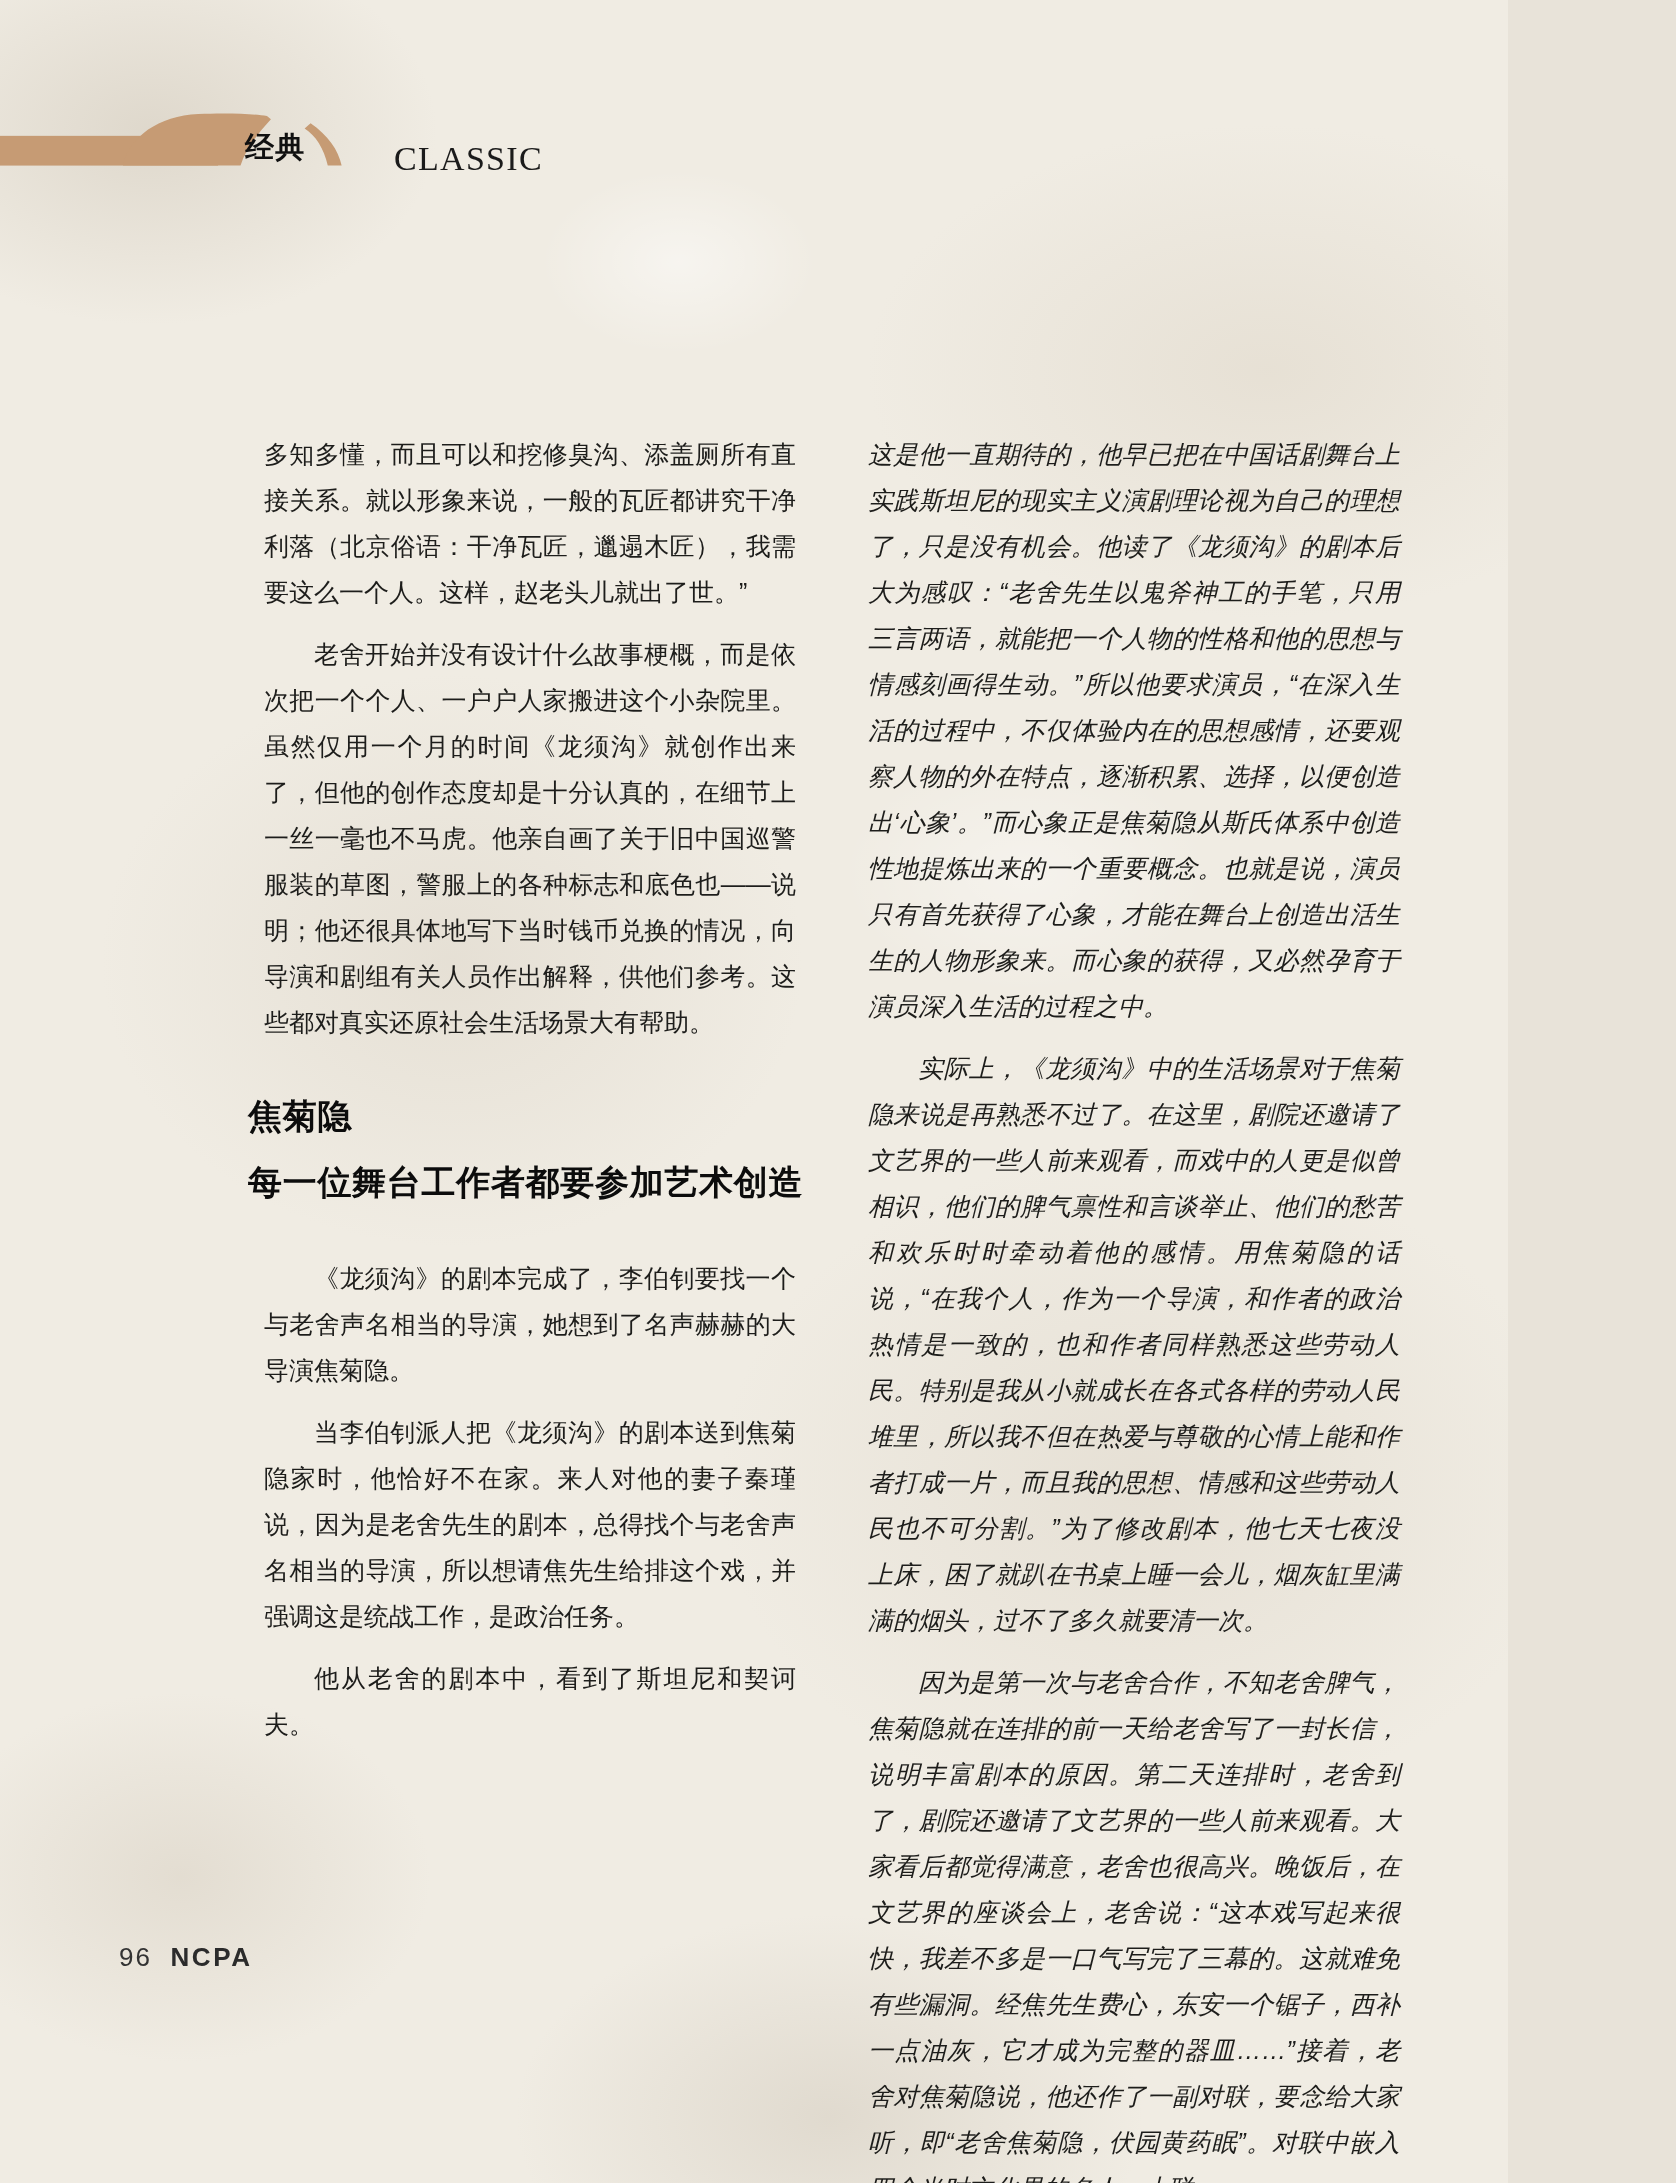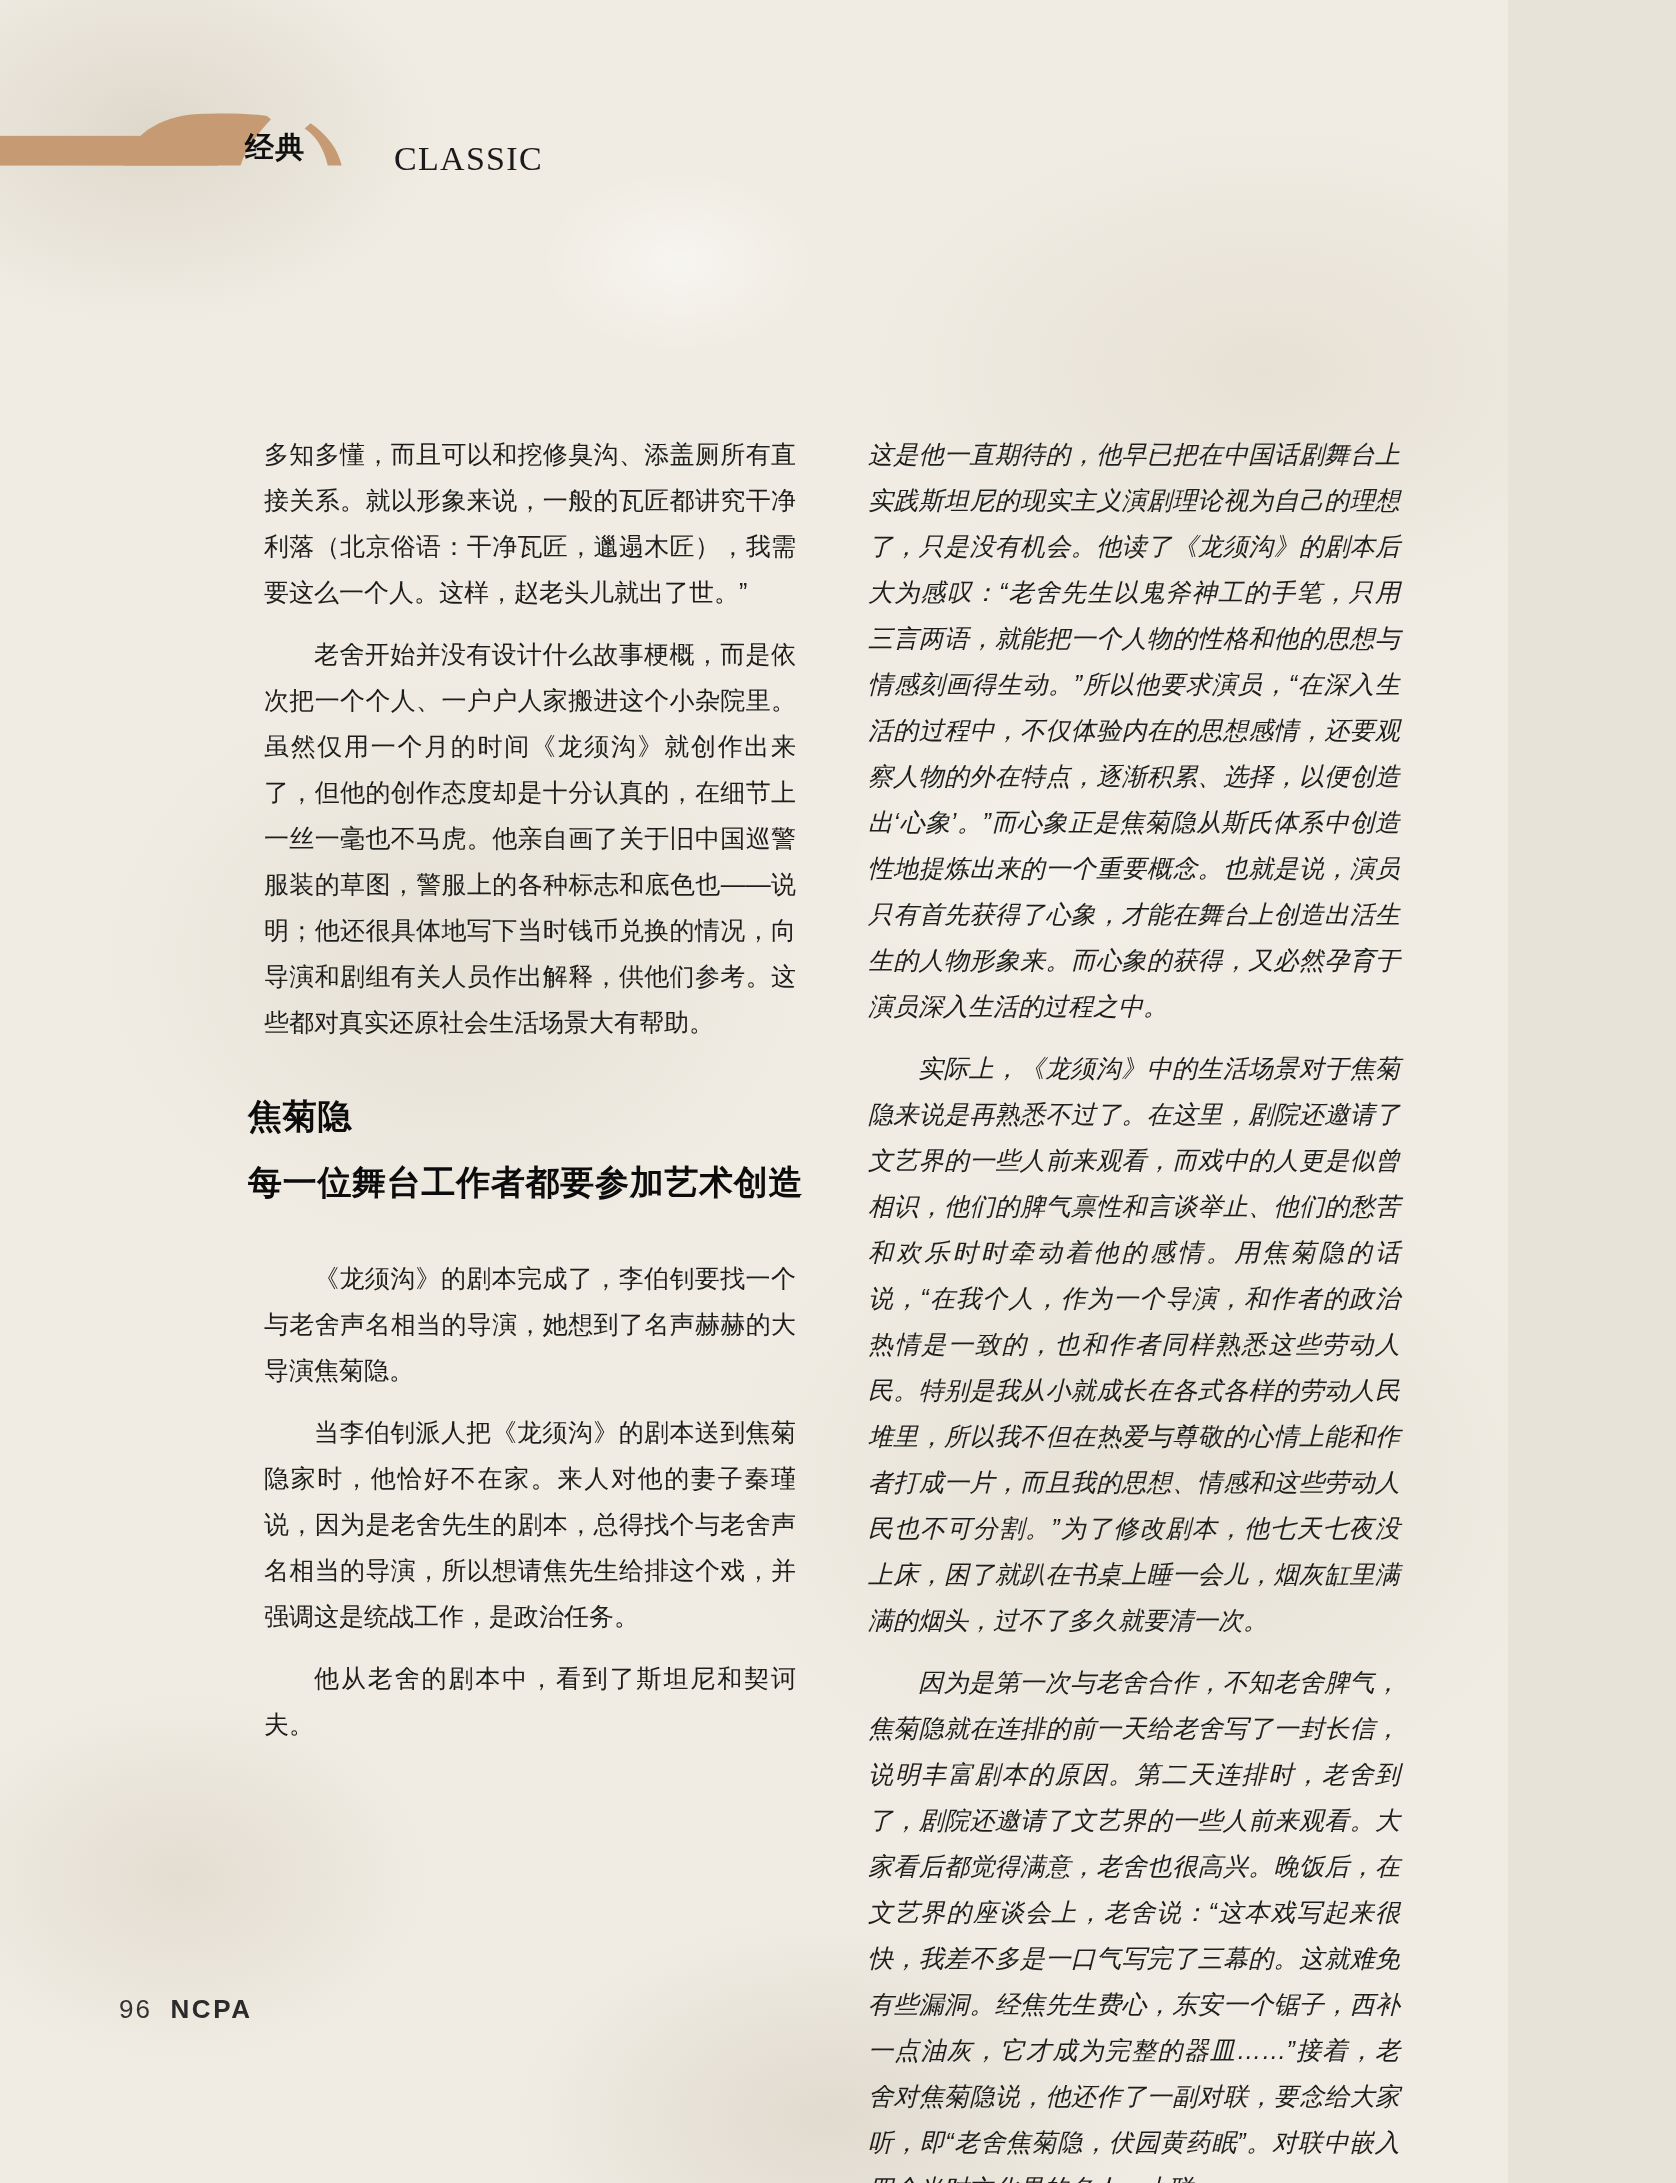--- a/index.html
+++ b/index.html
@@ -36,21 +36,21 @@
     margin:16px;text-indent:2em;font-size:25px;line-height:46px;
     text-align:justify;color:#1d1d1b;
   }
   .col p.noindent{text-indent:0;}
   .col h2{
     margin:38px 0 40px 0;font-weight:bold;color:#0c0c0c;letter-spacing:0.7px;
   }
   .col h2 .hline{font-size:34px;line-height:66px;}
   
   .folio{
-    position:absolute;left:119px;top:1996px;font-size:26px;color:#333;
+    position:absolute;left:119px;top:1944px;font-size:26px;color:#333;
     letter-spacing:2px;line-height:1;
   }
   .folio .mag{margin-left:18.5px;font-weight:bold;letter-spacing:2.6px;color:#2b2b2b;}
 </style>
 </head>
 <body>
 
 <div class="page">
 
   <div>

